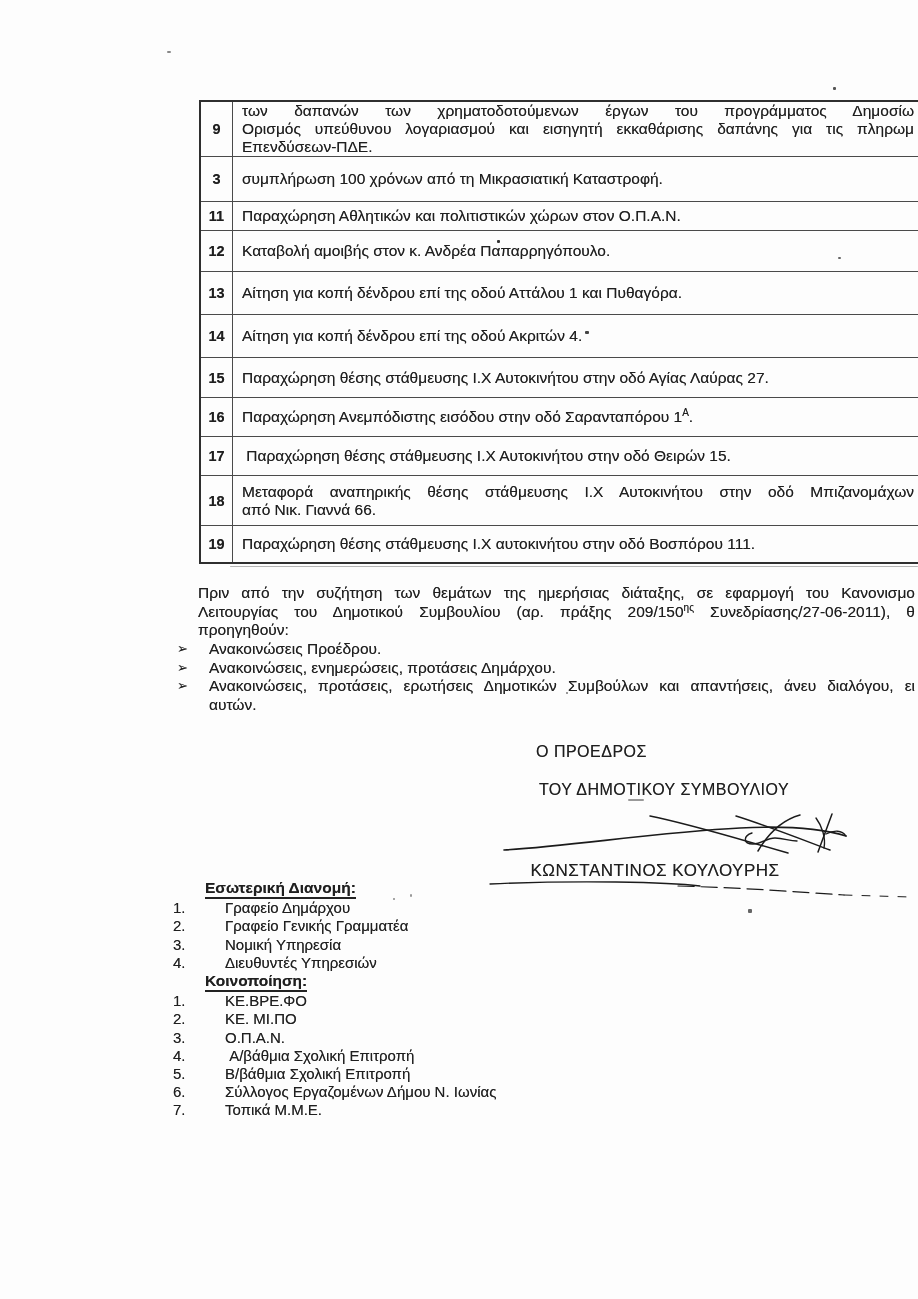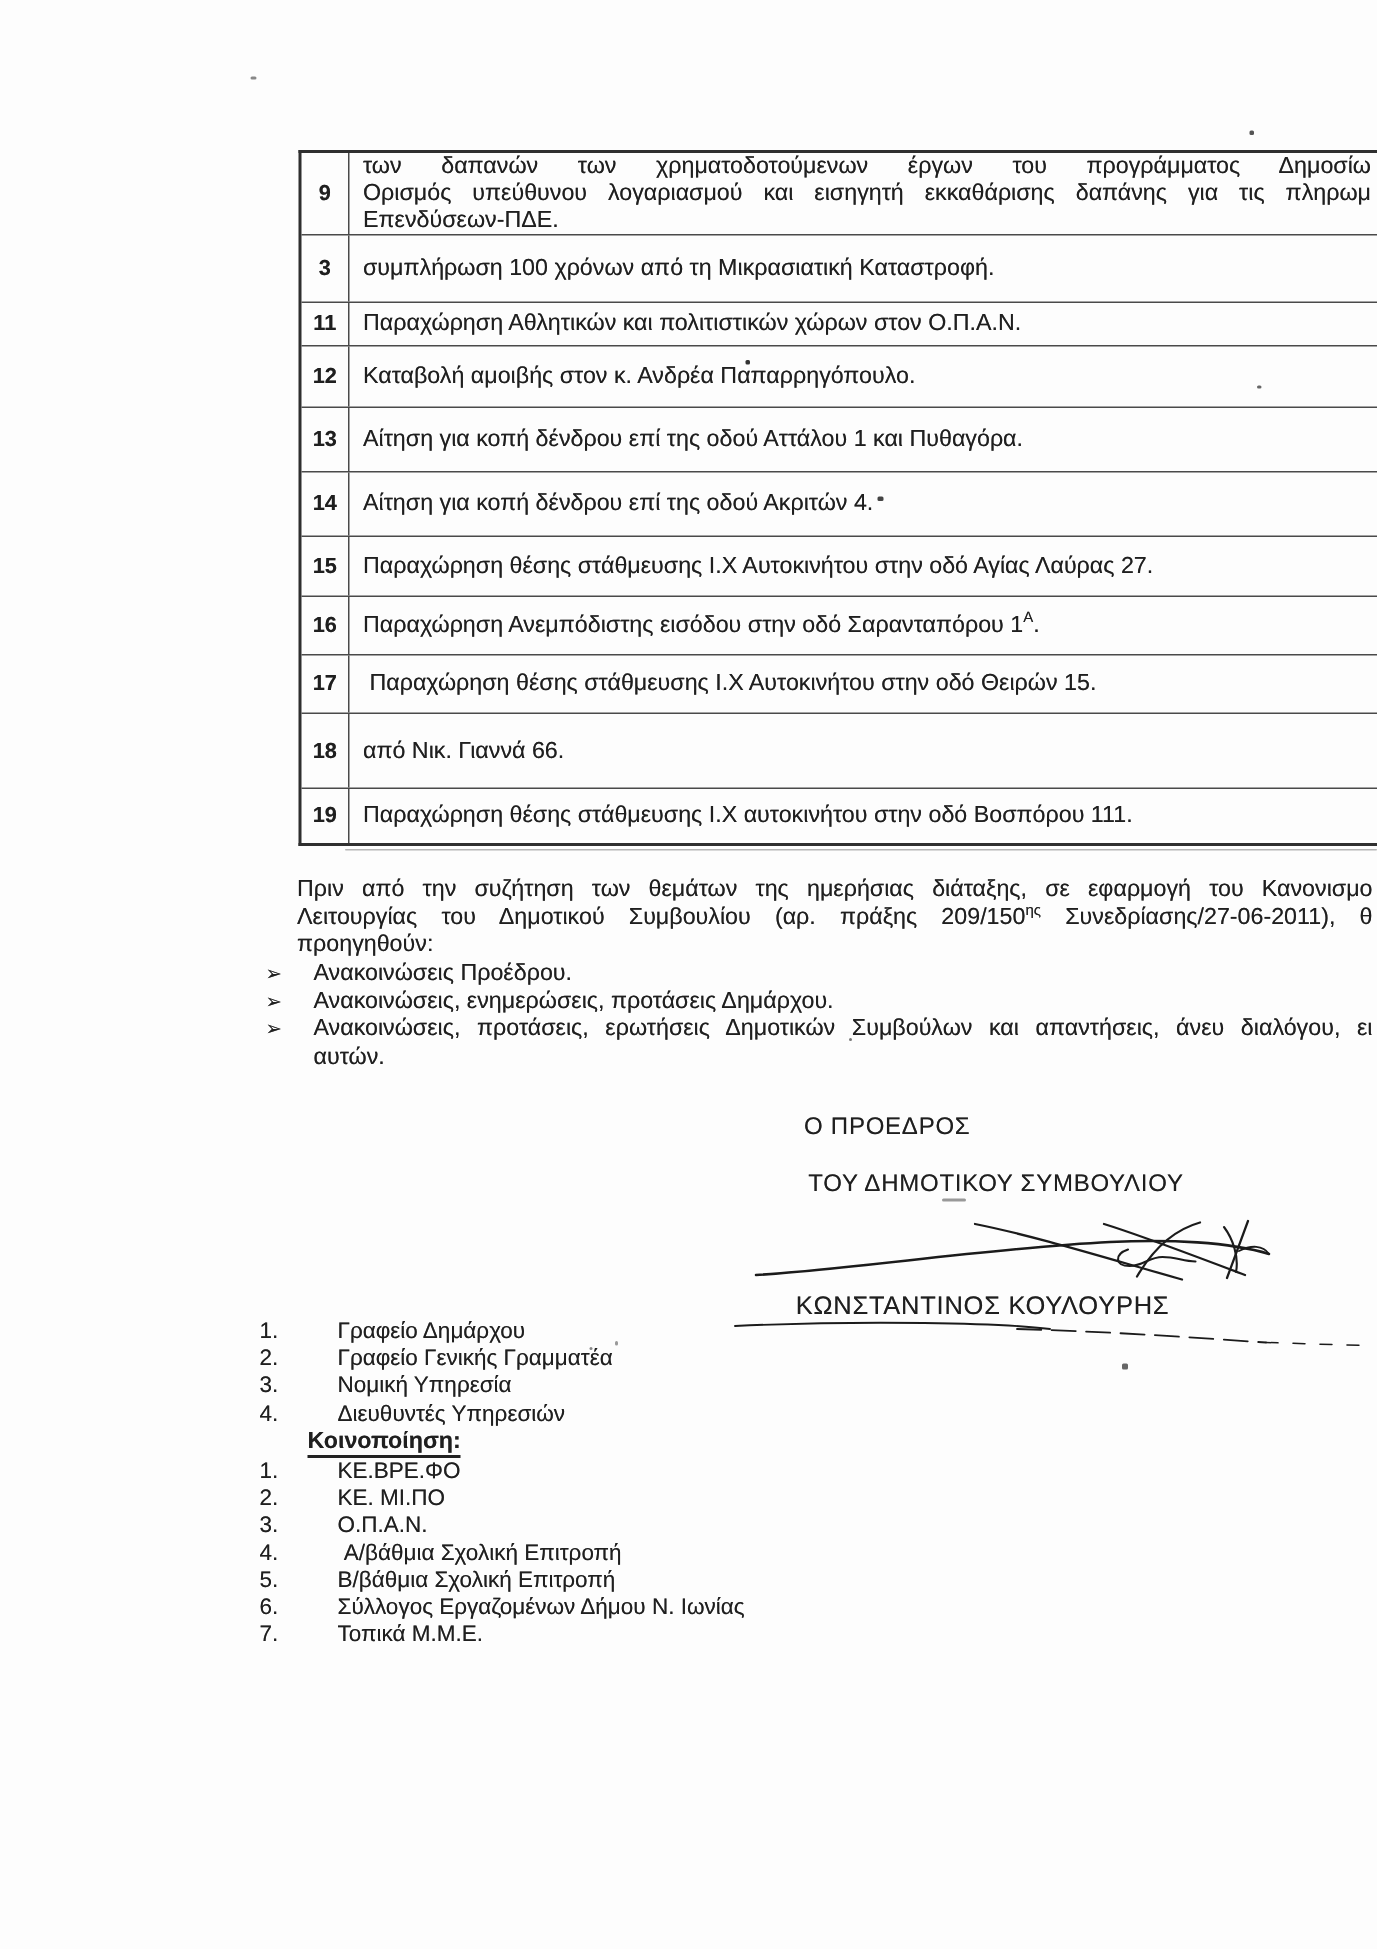--- a/index.html
+++ b/index.html
@@ -116,20 +116,21 @@
       </div>
       <div class="t-row" style="height: 39px;">
         <div class="num-cell txt">17</div>
         <div class="content-cell">
           <div class="tline"> Παραχώρηση θέσης στάθμευσης Ι.Χ Αυτοκινήτου στην οδό Θειρών 15.</div>
         </div>
       </div>
       <div class="t-row" style="height: 50px;">
         <div class="num-cell txt">18</div>
         <div class="content-cell">
+          <div class="tline j">Μεταφορά αναπηρικής θέσης στάθμευσης Ι.Χ Αυτοκινήτου στην οδό Μπιζανομάχων</div>
           <div class="tline">από Νικ. Γιαννά 66.</div>
         </div>
       </div>
       <div class="t-row" style="height: 37px;">
         <div class="num-cell txt">19</div>
         <div class="content-cell">
           <div class="tline">Παραχώρηση θέσης στάθμευσης Ι.Χ αυτοκινήτου στην οδό Βοσπόρου 111.</div>
         </div>
       </div>
     </section>
@@ -178,20 +179,23 @@
 
   <div class="sig-name txt">ΚΩΝΣΤΑΝΤΙΝΟΣ ΚΟΥΛΟΥΡΗΣ</div>
 
   <svg class="sig-underline-svg" width="430" height="26" viewBox="0 0 430 26">
     <path d="M2,8 C90,4 180,6 212,10" stroke-width="1.3"></path>
     <path d="M190,10 C260,12 310,16 356,19" stroke-width="1.2" stroke-dasharray="16 7"></path>
     <path d="M356,19 L422,21" stroke="#999" stroke-width="1" stroke-dasharray="8 10"></path>
   </svg>
 
   <div class="dist txt">
+    <div class="dist-head">
+      <span>Εσωτερική Διανομή:</span>
+    </div>
     <ol id="dist-list-1">
         <li class="d-item">
           <span class="d-num txt">1.</span>
           <span class="d-text txt">Γραφείο Δημάρχου</span>
         </li>
         <li class="d-item">
           <span class="d-num txt">2.</span>
           <span class="d-text txt">Γραφείο Γενικής Γραμματέα</span>
         </li>
         <li class="d-item">

